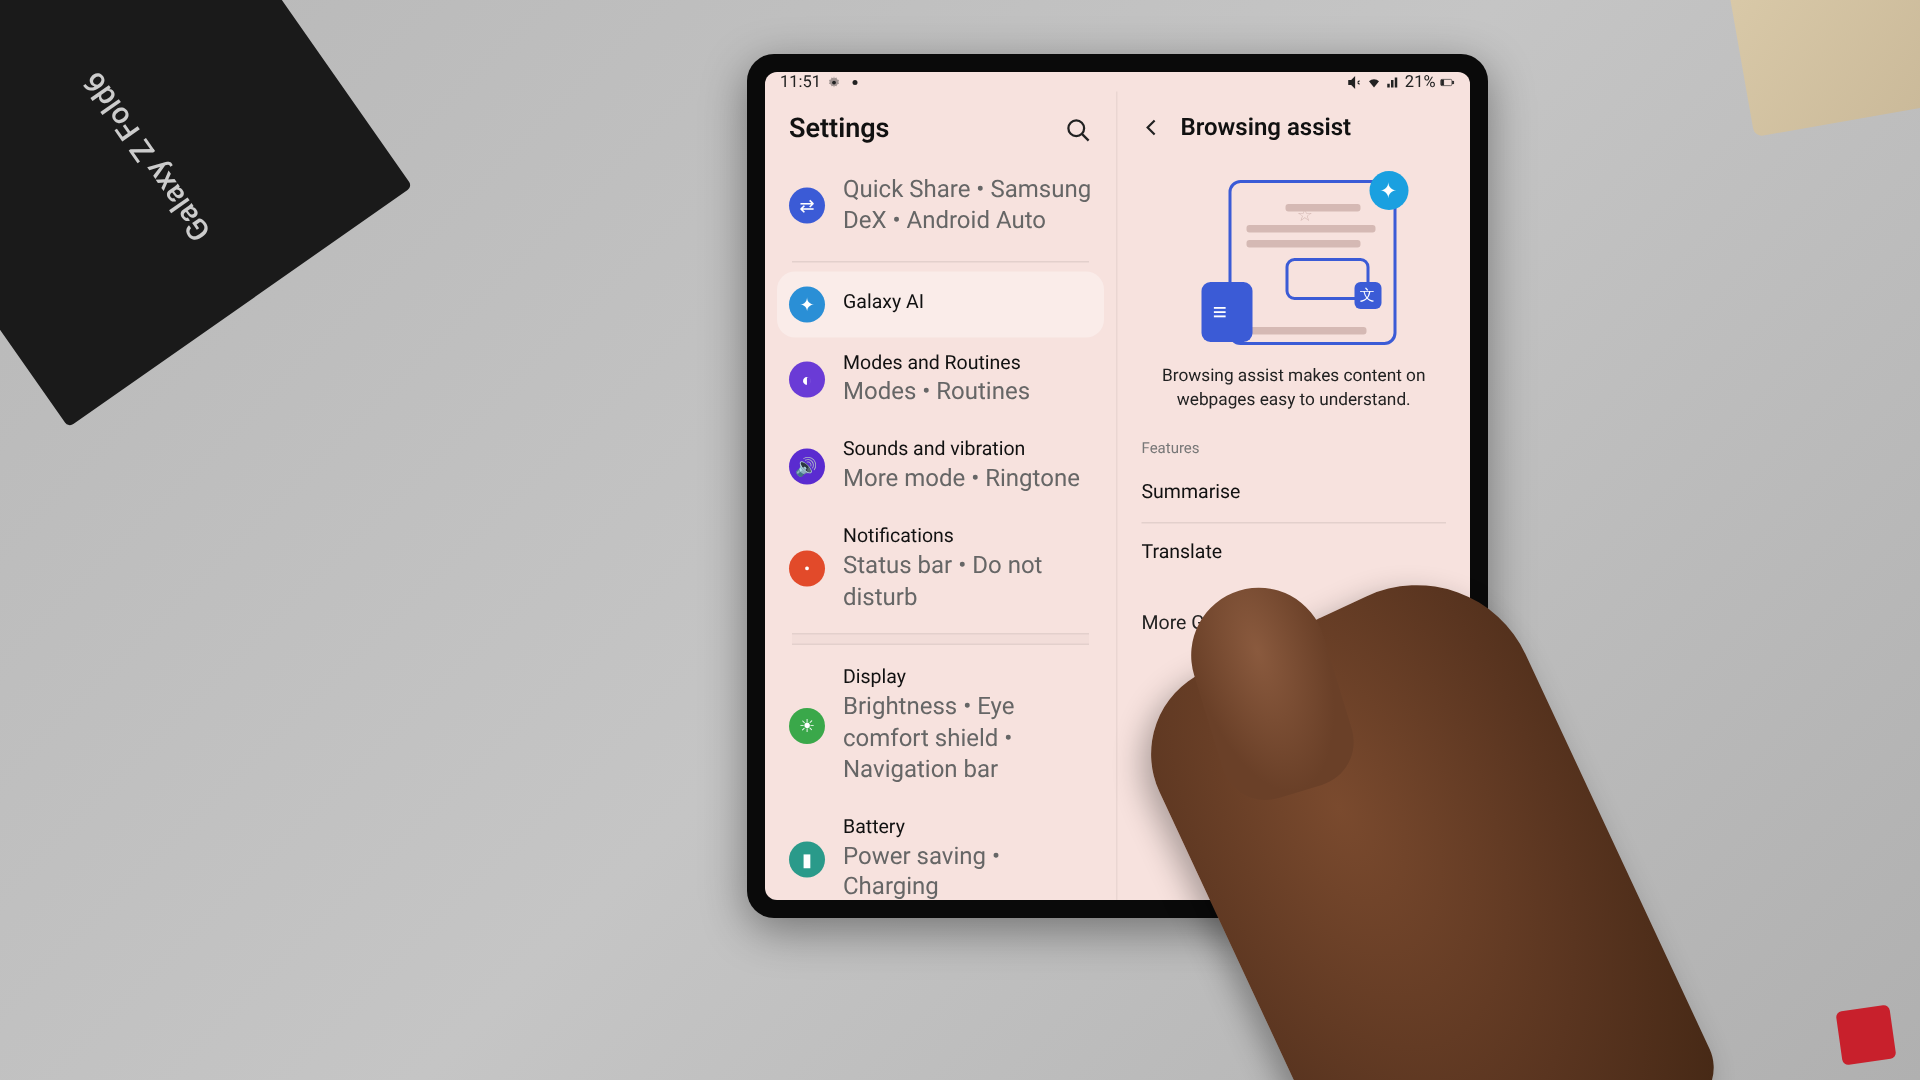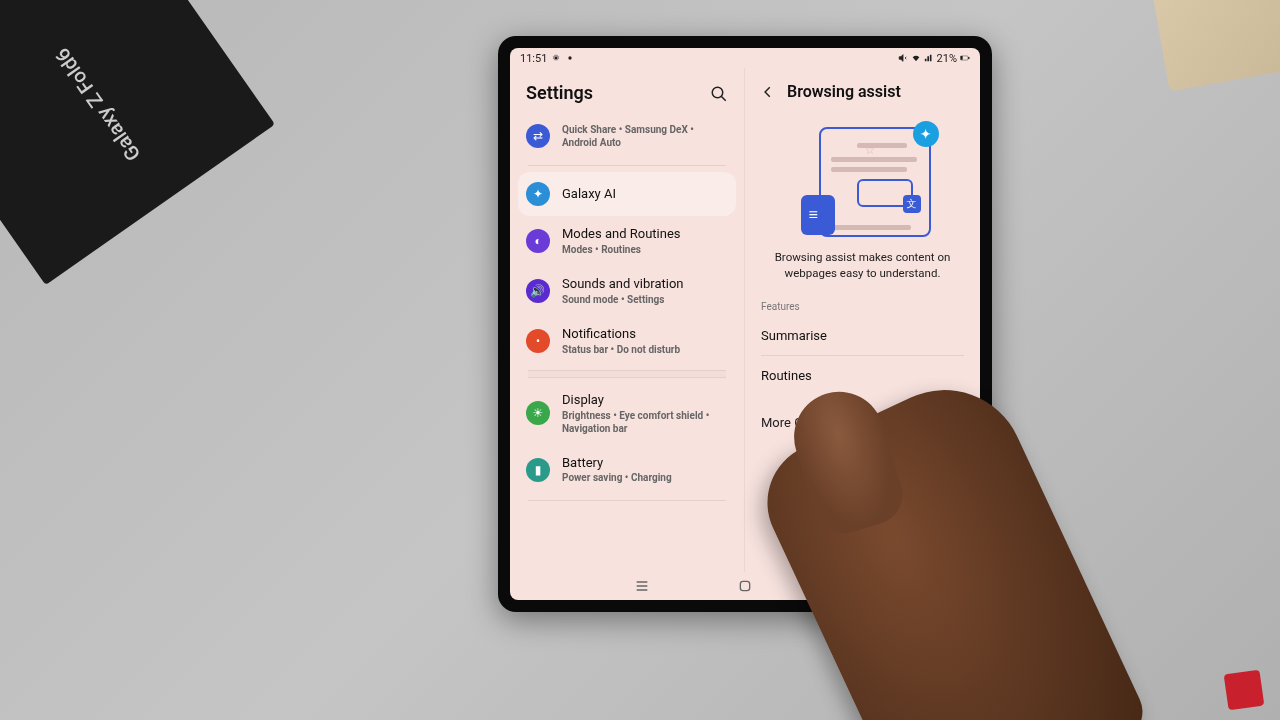--- a/index.html
+++ b/index.html
@@ -140,24 +140,23 @@
     font-size: 12px;
     color: white;
   }
   .settings-item .txt { flex: 1; }
   .settings-item .title {
     font-size: 13px;
     color: #111;
     line-height: 1.3;
   }
   .settings-item .sub {
-    font-size: 10px;
+    font-size: 16px;
     color: #666;
     line-height: 1.3;
-    font-weight: bold;
   }
   .section-divider {
     height: 1px;
     background: rgba(0,0,0,0.08);
     margin: 6px 10px;
   }
   .section-gap {
     height: 8px;
     margin: 4px 10px;
     border-top: 1px solid rgba(0,0,0,0.06);
@@ -415,21 +414,21 @@
                 <div class="icon" style="background: rgb(106, 59, 214);">◐</div>
                 <div class="txt">
                   <div class="title">Modes and Routines</div>
                   <div class="sub">Modes  •  Routines</div>
                 </div>
               </div>
               <div class="settings-item">
                 <div class="icon" style="background: rgb(90, 43, 208);">🔊</div>
                 <div class="txt">
                   <div class="title">Sounds and vibration</div>
-                  <div class="sub">Sound mode  •  Settings</div>
+                  <div class="sub">More mode  •  Ringtone</div>
                 </div>
               </div>
               <div class="settings-item">
                 <div class="icon" style="background: rgb(226, 74, 42);">•</div>
                 <div class="txt">
                   <div class="title">Notifications</div>
                   <div class="sub">Status bar  •  Do not disturb</div>
                 </div>
               </div>
               <div class="section-gap"></div>
@@ -472,21 +471,21 @@
             <div class="translate-badge">文</div>
             <div class="doc-icon"></div>
           </div>
 
           <div class="hero-text">Browsing assist makes content on webpages easy to understand.</div>
 
           <div class="features-header">Features</div>
           <div id="features-list">
               <div class="feature-item">Summarise</div>
               <div class="feature-divider"></div>
-              <div class="feature-item">Routines</div>
+              <div class="feature-item">Translate</div>
             </div>
 
           <div class="more-link">More Galaxy AI features</div>
         </div>
       </div>
 
       <div class="nav-bar">
         <svg class="nav-btn" viewBox="0 0 24 24" stroke="#666" stroke-width="2">
             <line x1="4" y1="6" x2="20" y2="6"></line>
             <line x1="4" y1="12" x2="20" y2="12"></line>

